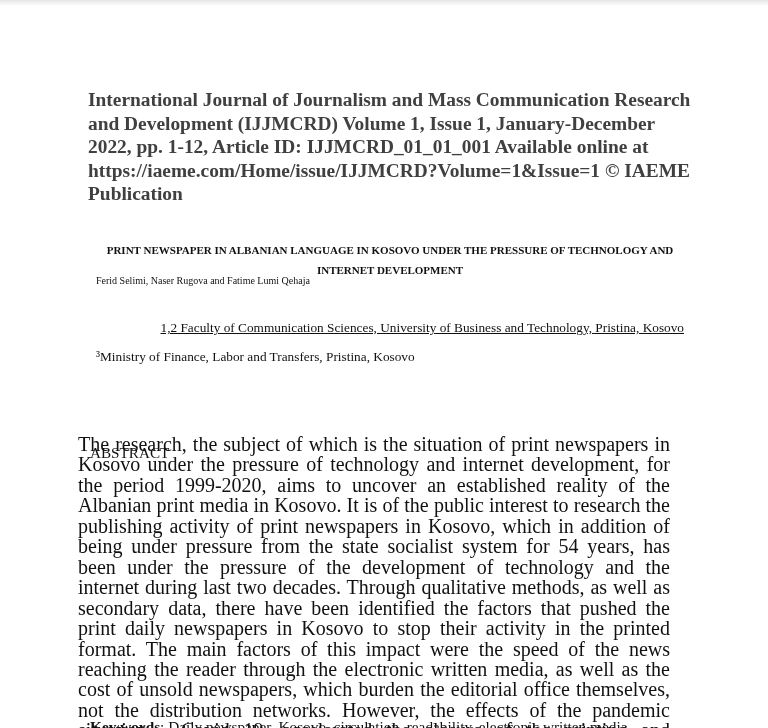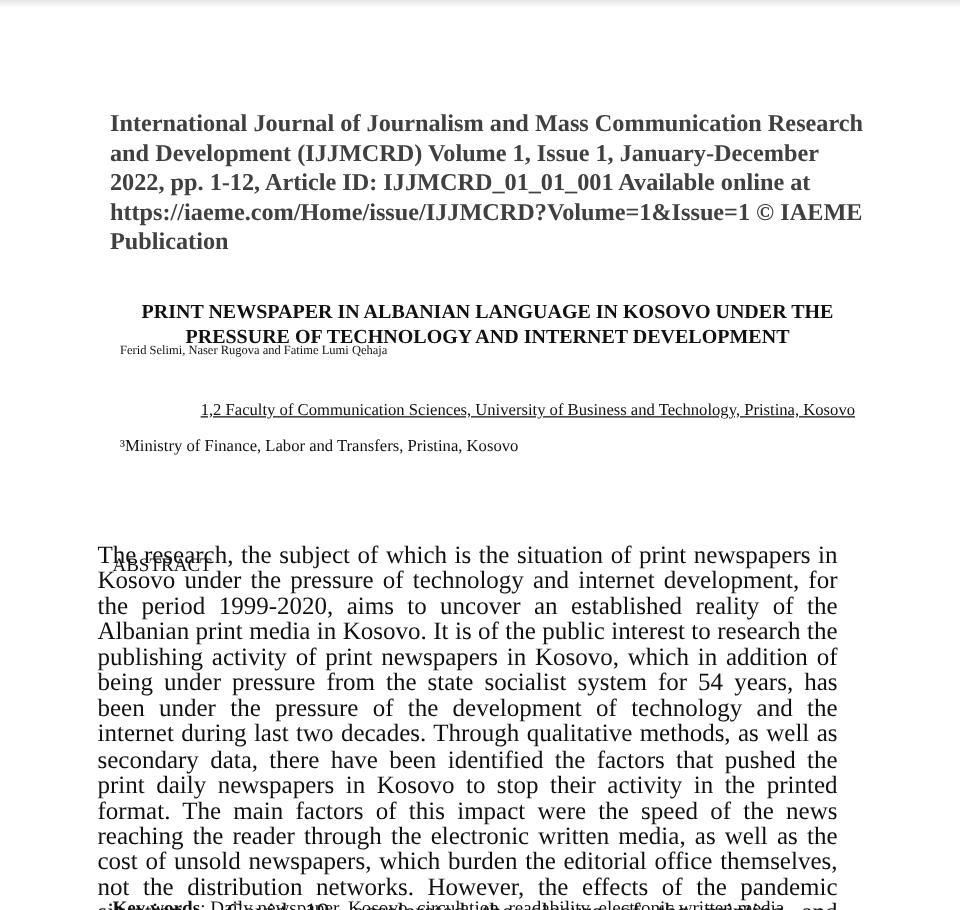--- a/index.html
+++ b/index.html
@@ -14,21 +14,21 @@
       position: absolute; left: 0; top: 0; width: 768px; height: 6px;
       background: linear-gradient(#e6e6e6, #ffffff);
     }
     .journal-header {
       position: absolute; left: 88px; top: 88px; width: 604px;
       text-align: left; font-weight: bold; font-size: 19.4px; line-height: 23.6px;
       color: #404040;
     }
     .article-title {
       position: absolute; left: 96px; top: 240px; width: 588px;
-      text-align: center; font-weight: bold; font-size: 16px; line-height: 20px;
+      text-align: center; font-weight: bold; font-size: 11px; line-height: 20px;
     }
     .authors {
       position: absolute; left: 96px; top: 273px; width: 588px;
       text-align: left; font-size: 10px; line-height: 16px;
     }
     .affil1 {
       position: absolute; left: 96px; top: 320px; width: 588px;
       text-align: right; font-size: 13.3px; line-height: 16px; text-decoration: underline;
     }
     .affil2 {

